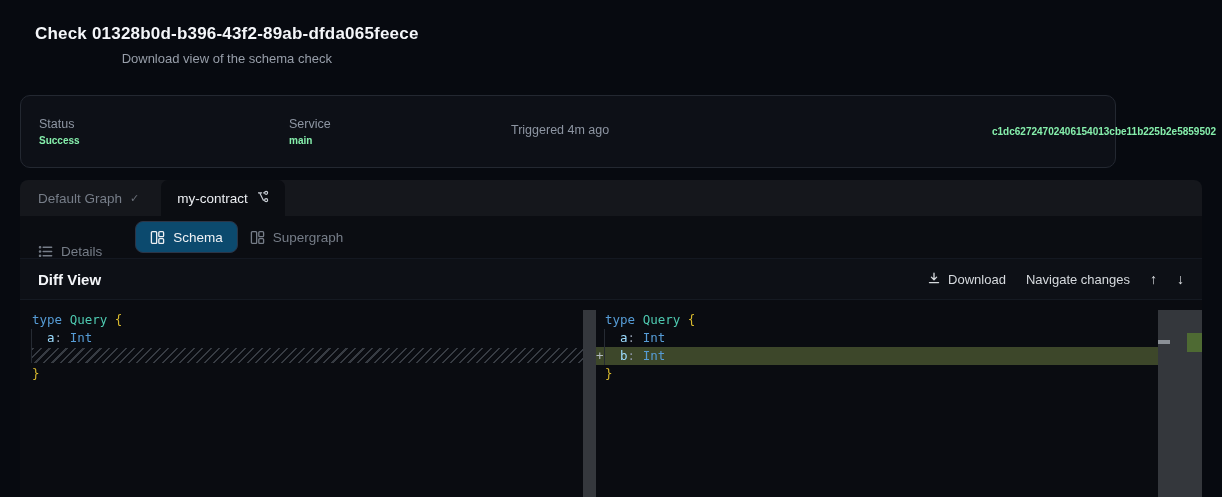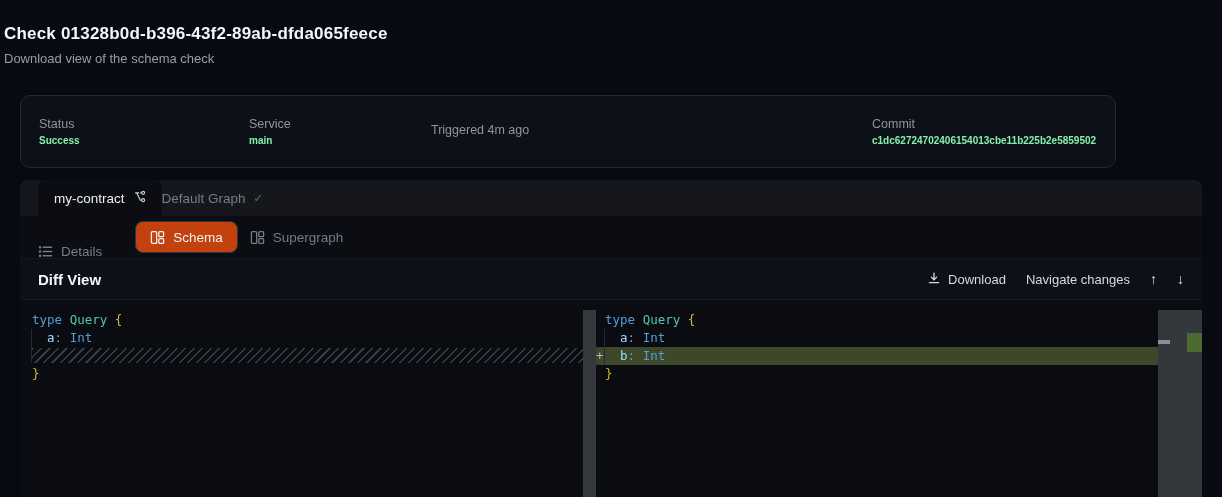--- a/index.html
+++ b/index.html
@@ -4,30 +4,30 @@
 <style>
   * { box-sizing: border-box; margin: 0; padding: 0; }
   html,body { width:1222px; height:497px; overflow:hidden; }
   body {
     position:relative;
     background:#070a10;
     font-family:"Liberation Sans", sans-serif;
     color:#e8eaee;
   }
   
-  .page-header { position:absolute; left:4px; top:24px; }
+  .page-header { position:absolute; left:35px; top:24px;text-align:center; }
   .page-title { font-size:17px; font-weight:700; color:#f4f6f9; letter-spacing:.2px; }
   .page-subtitle { margin-top:7px; font-size:13px; color:#979ea9; }
 
   
   .summary-card {
     position:absolute; left:20px; top:95px; width:1096px; height:73px;
     background:#0d1017; border:1px solid #232831; border-radius:10px;
     display:grid; grid-template-columns:210px 182px 441px 1fr;
-    align-items:center; padding:0 18px;
+    align-items:center; padding:0 18px;gap:40px;
   }
   .summary-label { font-size:12.5px; color:#8d95a2; margin-bottom:4px; }
   .summary-value { font-size:10px; font-weight:700; color:#86efac; white-space:nowrap; overflow:hidden; }
 
   
   .tab-strip {
     position:absolute; left:20px; top:180px; width:1182px; height:36px;
     background:#15171c; border-radius:8px 8px 0 0;
     display:flex; align-items:stretch; padding-left:18px;
   }
@@ -43,21 +43,21 @@
   .panel {
     position:absolute; left:20px; top:216px; width:1182px; height:281px;
     background:#0b0d12;
   }
   .subtab-row { height:42px; display:flex; align-items:center; padding-left:18px; }
   .subtab { display:flex; align-items:center; gap:8px; font-size:13.5px; color:#767d88; }
   .subtab svg { display:block; }
   .subtab-plain { padding:0 12px 0 0;margin-top:28px; }
   .subtab-btn {
     margin-left:21px; margin-right:12px; height:22px; padding:15px 14px;
-    border:1px solid #2b3547; border-radius:8px; background:#c2410c;
+    border:1px solid #2b3547; border-radius:8px; background:#0c4a6e;
     color:#f0f2f5; font-weight:500;
   }
 
   
   .diff-header {
     height:42px; display:flex; align-items:center; justify-content:space-between;
     padding:0 18px; background:#0d1016;
     border-top:1px solid #141821; border-bottom:1px solid #151a22;
   }
   .diff-title { font-size:15px; font-weight:700; color:#f4f6f9; }
@@ -124,39 +124,38 @@
     <div class="summary-value">Success</div>
   </div>
   <div>
     <div class="summary-label">Service</div>
     <div class="summary-value">main</div>
   </div>
   <div>
     <div class="summary-label">Triggered 4m ago</div>
   </div>
   <div>
-    <div class="summary-label">Commit</div>
     <div class="summary-value">c1dc62724702406154013cbe11b225b2e5859502</div>
   </div>
 </div>
 
 <div class="tab-strip">
+  <div class="tab tab-inactive">
+    <span>Default Graph</span>
+    <span class="check-glyph">✓</span>
+  </div>
   <div class="tab tab-active">
     <span>my-contract</span>
     <span>
       <svg width="13" height="13" viewBox="0 0 16 16" fill="none" stroke="#c7ccd3" stroke-width="1.5">
         <circle cx="12.5" cy="3.5" r="1.8"></circle>
         <circle cx="12.5" cy="12.5" r="1.8"></circle>
         <path d="M2.5 3.5h5M2.5 3.5 M4.5 3.5 l4.5 9 h1.7 M8.8 3.5h1.9"></path>
       </svg>
     </span>
-  </div>
-  <div class="tab tab-inactive">
-    <span>Default Graph</span>
-    <span class="check-glyph">✓</span>
   </div>
 </div>
 
 <div class="panel">
 
   <div class="subtab-row">
     <div class="subtab subtab-plain">
       <span>
         <svg width="15" height="15" viewBox="0 0 16 16" fill="none" stroke="#767d88" stroke-width="1.6" stroke-linecap="round">
           <circle cx="2.2" cy="3.5" r="0.6" fill="#767d88"></circle>

